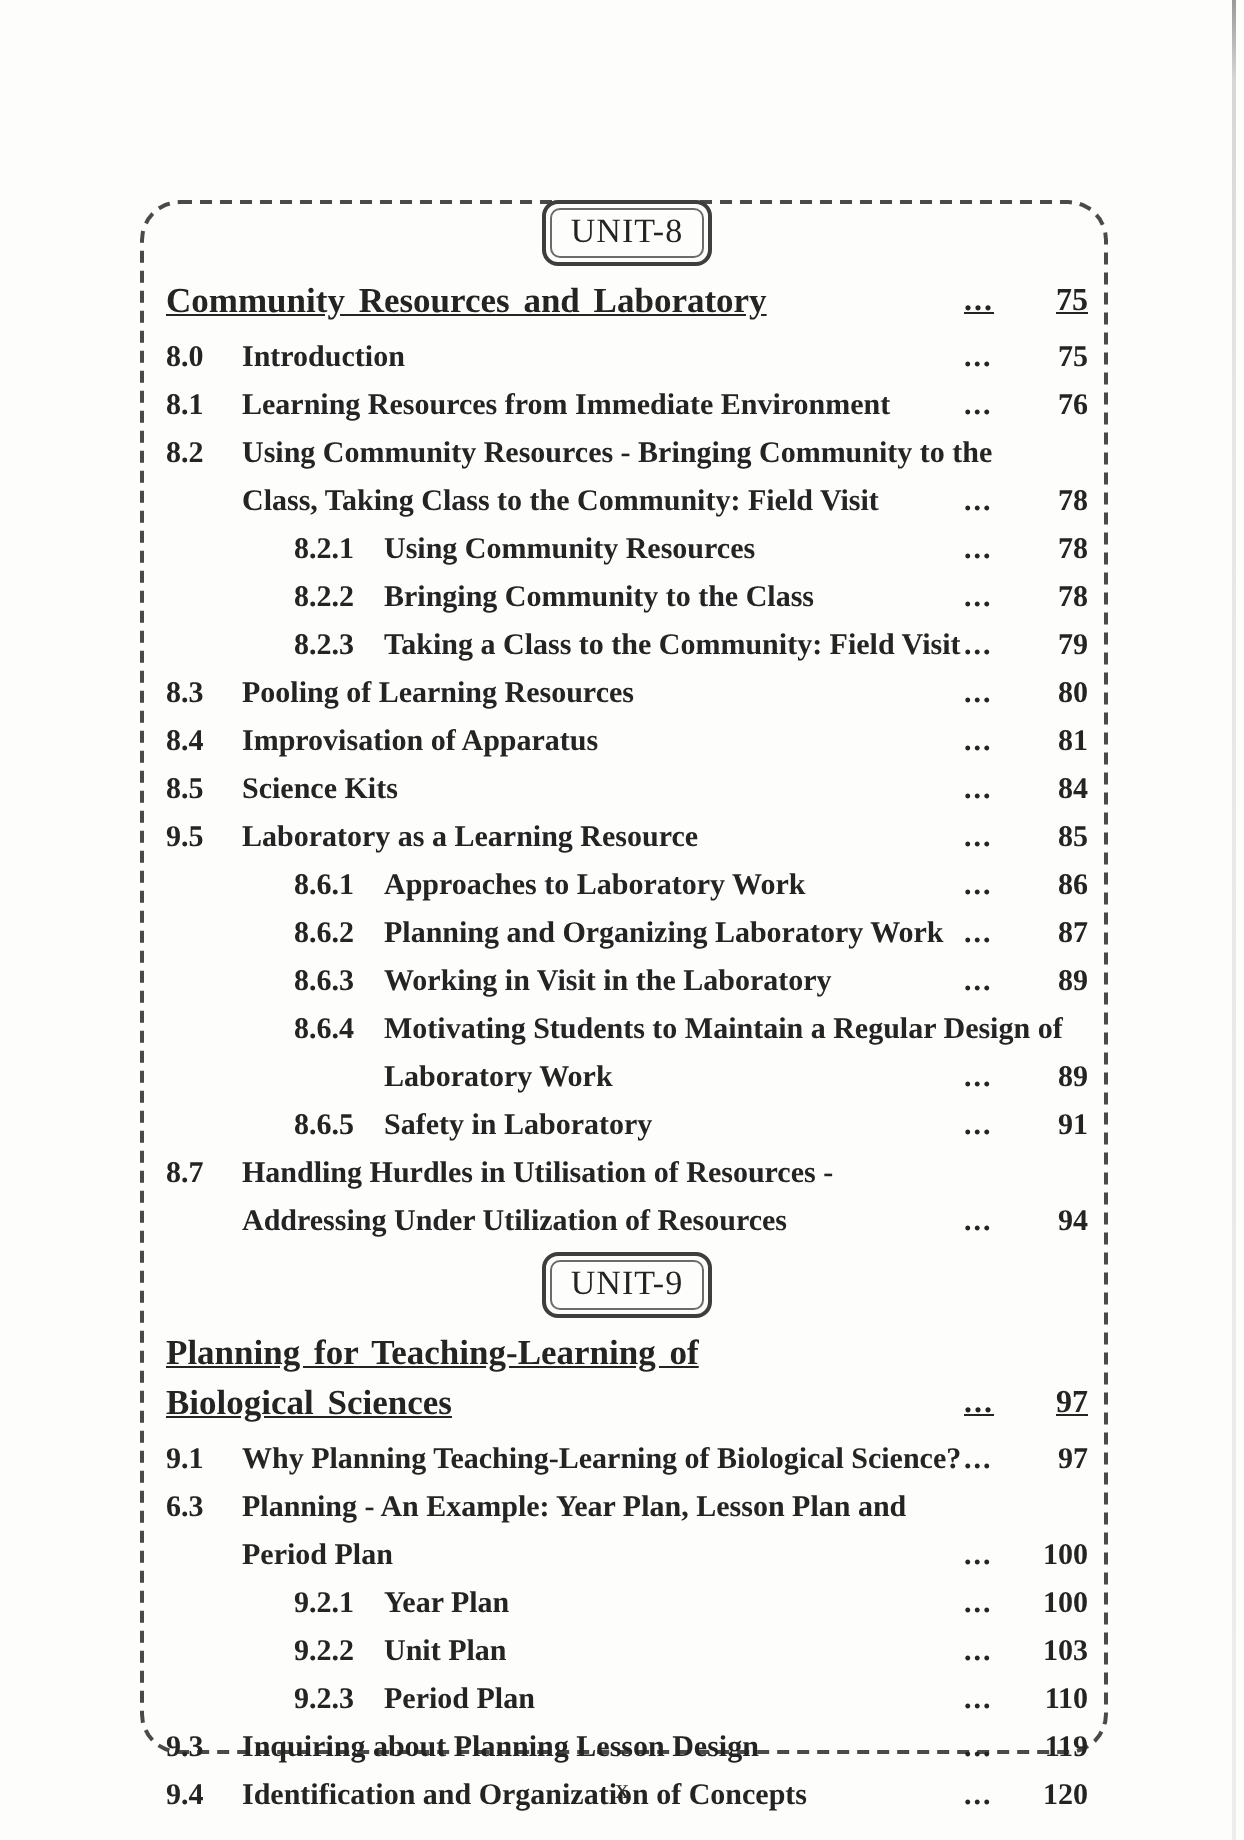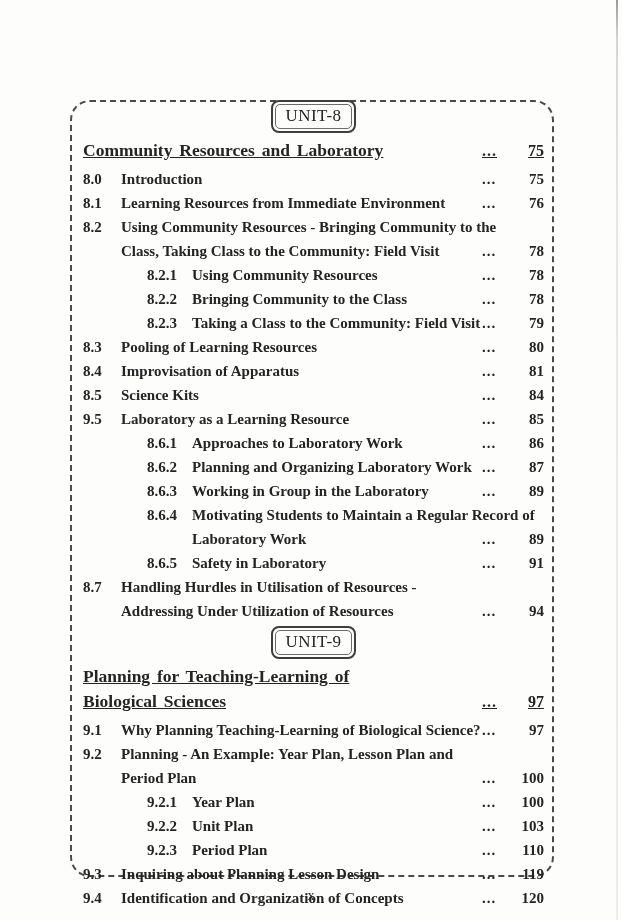--- a/index.html
+++ b/index.html
@@ -242,30 +242,30 @@
         <div class="col-text">
           <div class="line">Planning and Organizing Laboratory Work</div>
         </div>
         <div class="col-dots">...</div>
         <div class="col-page">87</div>
       </div>
       <div class="toc-row level2">
         <div class="col-spacer"></div>
         <div class="col-num">8.6.3</div>
         <div class="col-text">
-          <div class="line">Working in Group in the Laboratory</div>
+          <div class="line">Working in Visit in the Laboratory</div>
         </div>
         <div class="col-dots">...</div>
         <div class="col-page">89</div>
       </div>
       <div class="toc-row level2">
         <div class="col-spacer"></div>
         <div class="col-num">8.6.4</div>
         <div class="col-text">
-          <div class="line">Motivating Students to Maintain a Regular Record of</div>
+          <div class="line">Motivating Students to Maintain a Regular Design of</div>
           <div class="line">Laboratory Work</div>
         </div>
         <div class="col-dots">...</div>
         <div class="col-page">89</div>
       </div>
       <div class="toc-row level2">
         <div class="col-spacer"></div>
         <div class="col-num">8.6.5</div>
         <div class="col-text">
           <div class="line">Safety in Laboratory</div>
@@ -293,21 +293,21 @@
       </div>
       <div class="toc-row level1">
         <div class="col-num">9.1</div>
         <div class="col-text">
           <div class="line">Why Planning Teaching-Learning of Biological Science?</div>
         </div>
         <div class="col-dots">...</div>
         <div class="col-page">97</div>
       </div>
       <div class="toc-row level1">
-        <div class="col-num">9.2</div>
+        <div class="col-num">6.3</div>
         <div class="col-text">
           <div class="line">Planning - An Example: Year Plan, Lesson Plan and</div>
           <div class="line">Period Plan</div>
         </div>
         <div class="col-dots">...</div>
         <div class="col-page">100</div>
       </div>
       <div class="toc-row level2">
         <div class="col-spacer"></div>
         <div class="col-num">9.2.1</div>

